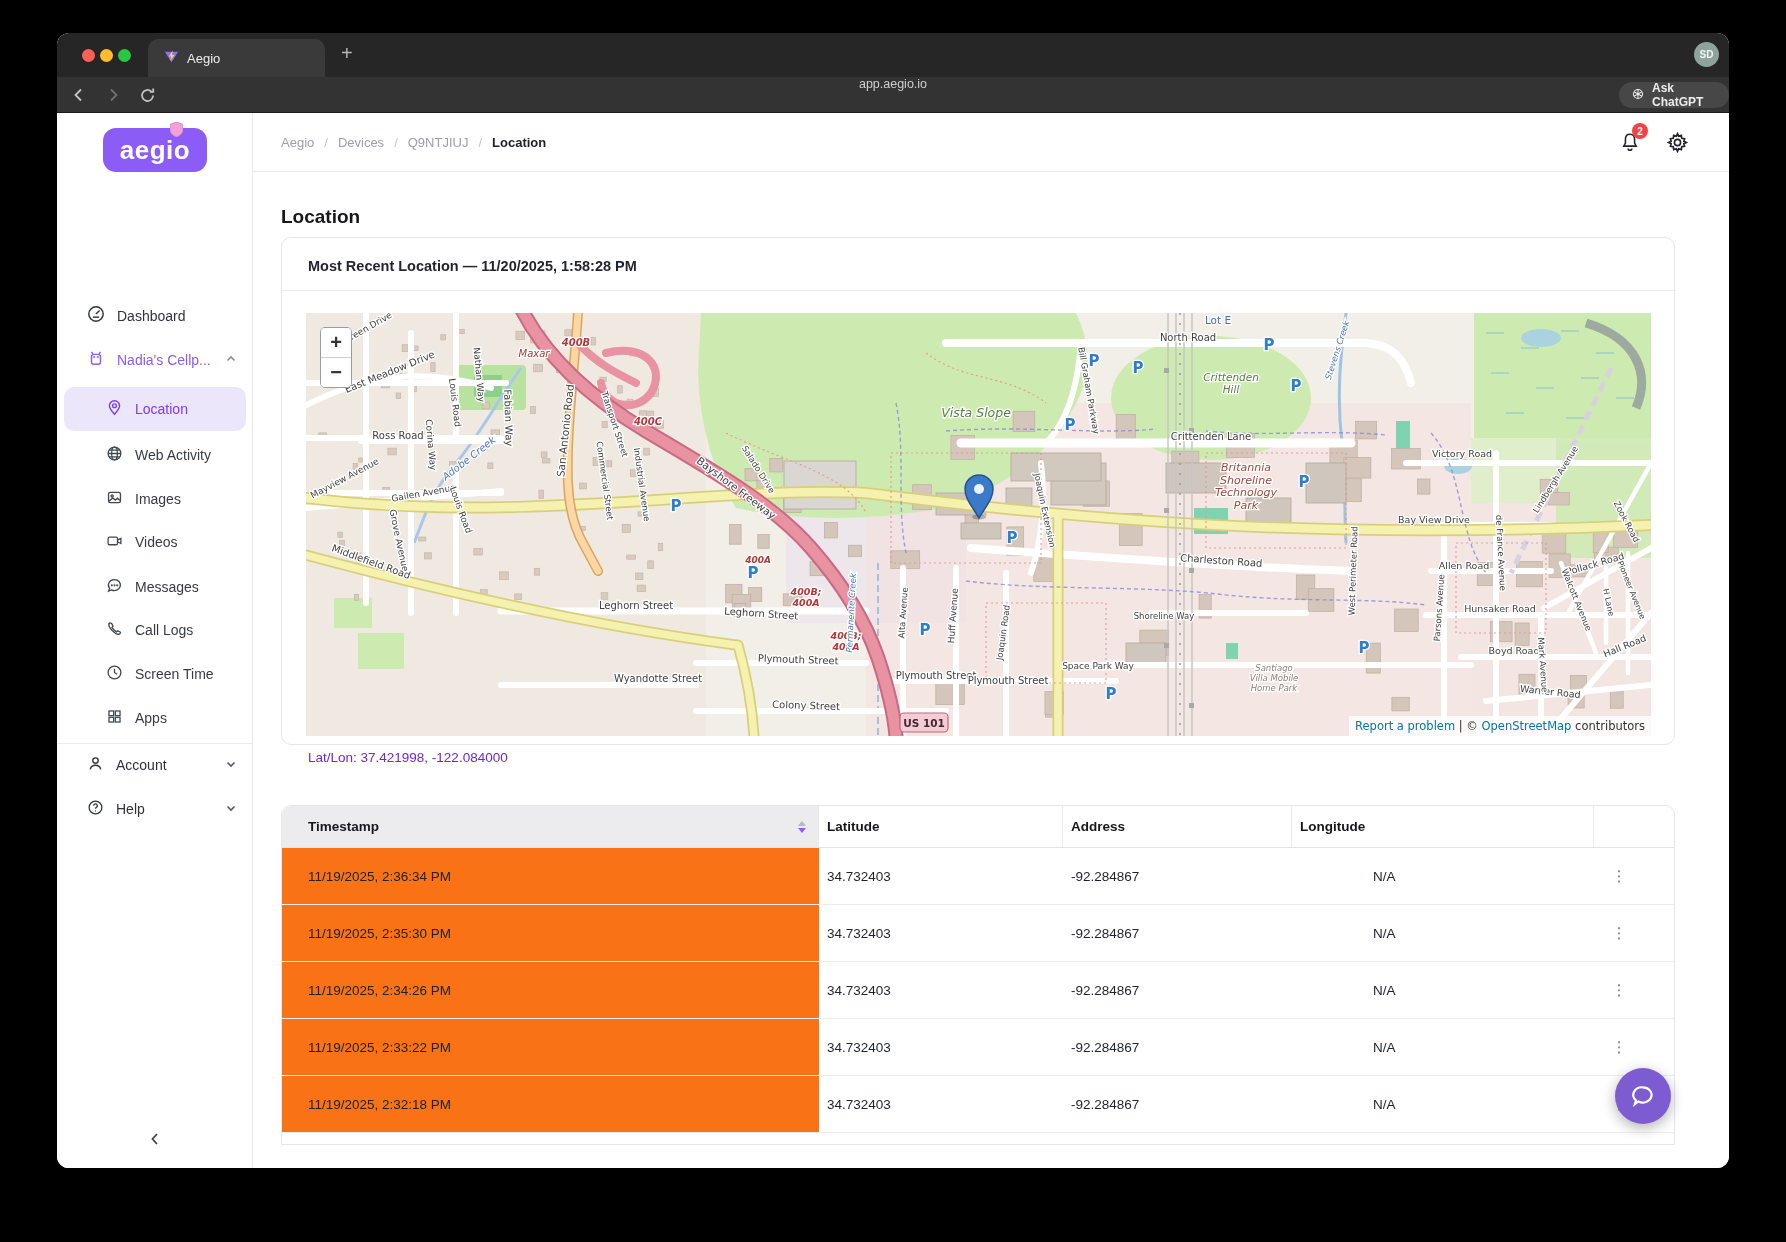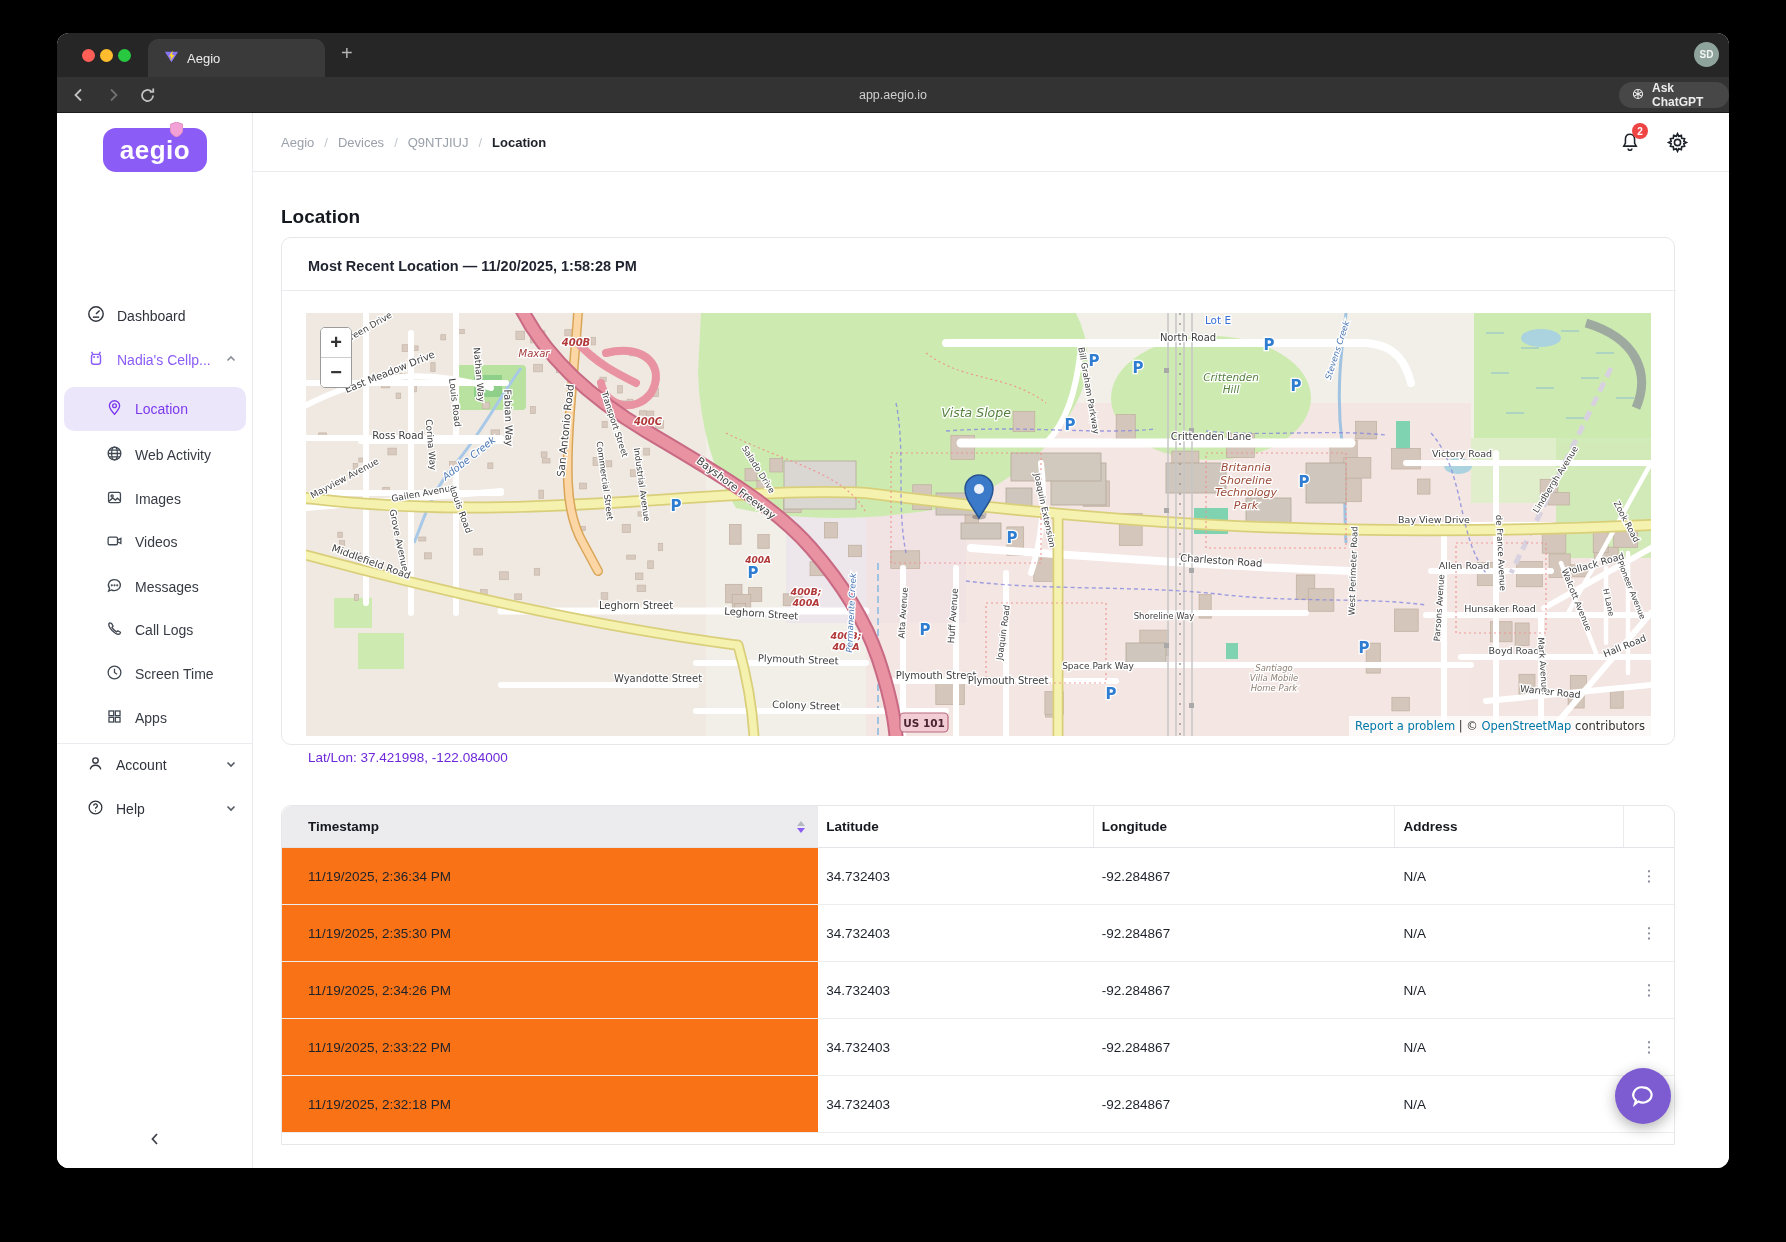--- a/index.html
+++ b/index.html
@@ -12,21 +12,21 @@
   .tabstrip{left:0;top:0;width:100%;height:44px;background:#262626;}
   .tl{width:13px;height:13px;border-radius:50%;top:16px;}
   .tab{left:91px;top:6px;width:177px;height:38px;background:#3a3a3a;border-radius:10px 10px 0 0;
     display:flex;align-items:center;gap:8px;padding-left:16px;box-sizing:border-box;}
   .tab-title{color:#ededed;font-size:13px;}
   .newtab{left:284px;top:10px;color:#b5b5b5;font-size:20px;line-height:20px;cursor:default;}
   .avatar{left:1637px;top:9px;width:25px;height:25px;border-radius:50%;background:#8da39c;
     color:#f2f5f4;font-size:10px;font-weight:bold;display:flex;align-items:center;justify-content:center;}
   .navbar{left:0;top:44px;width:100%;height:36px;background:#333333;border-bottom:1px solid #1c1c1c;box-sizing:border-box;}
   .navbtn{top:6px;width:24px;height:24px;color:#c2c2c2;font-size:17px;display:flex;align-items:center;justify-content:center;}
-  .url{left:0;top:0;width:100%;height:36px;display:flex;align-items:center;justify-content:center;
+  .url{left:0;top:0;width:100%;height:36px;display:flex;justify-content:center;
     color:#cfcfcf;font-size:12.5px;}
   .askgpt{left:1562px;top:5px;height:26px;padding:0 12px;background:#474747;border-radius:13px;
     display:flex;align-items:center;gap:7px;color:#ececec;font-size:12px;font-weight:bold;}
   
   .app{left:0;top:80px;width:1672px;height:1055px;background:#fff;}
   .sidebar{left:0;top:0;width:196px;height:1055px;background:#fff;border-right:1px solid #ebebef;box-sizing:border-box;}
   .logo{left:46px;top:15px;width:104px;height:44px;background:#8b5cf6;border-radius:13px;
     display:flex;align-items:center;justify-content:center;color:#fff;font-size:26px;font-weight:bold;letter-spacing:.5px;}
   .sb-item{display:flex;align-items:center;gap:12px;font-size:14px;color:#2e333b;}
   .sb-item svg{flex:0 0 auto;}
@@ -53,21 +53,21 @@
     font-family:"DejaVu Sans",sans-serif;}
   .attrib a{color:#0078a8;text-decoration:none;}
   
   .tbl-head{display:flex;height:42px;border-bottom:1px solid #e4e4e8;box-sizing:border-box;background:#fff;
     border-radius:10px 10px 0 0;overflow:hidden;}
   .th{display:flex;align-items:center;font-size:13.5px;font-weight:bold;color:#15181e;box-sizing:border-box;
     border-right:1px solid #ebebee;}
   .trow{display:flex;height:57px;border-bottom:1px solid #ededf0;box-sizing:border-box;background:#fff;}
   .td{display:flex;align-items:center;font-size:13.5px;color:#1d222b;box-sizing:border-box;}
   .c-ts{width:537px;padding-left:26px;}
-  .c-lat{width:276px;padding-left:8px;}
+  .c-lat{width:244px;padding-left:8px;}
   .c-lon{width:302px;padding-left:8px;}
   .c-adr{width:229px;padding-left:8px;}
   .c-act{width:50px;justify-content:center;}
   .ts-bg{background:#f97316;text-align:right;}
   .th.c-ts{background:#ececef;justify-content:space-between;padding-right:12px;}
   .sorter{display:flex;flex-direction:column;gap:2px;align-items:center;}
   .tri-up{width:0;height:0;border-left:4px solid transparent;border-right:4px solid transparent;border-bottom:5px solid #b4b8c2;}
   .tri-dn{width:0;height:0;border-left:4px solid transparent;border-right:4px solid transparent;border-top:5px solid #8b5cf6;}
   .kebab{color:#6b7280;font-size:15px;}
   
@@ -686,25 +686,25 @@
           <div class="th c-ts">
             <span>Timestamp</span>
             <span class="sorter">
                   <span class="tri-up"></span>
                   <span class="tri-dn"></span>
                 </span>
           </div>
           <div class="th c-lat">
                 <span>Latitude</span>
               </div>
+          <div class="th c-adr">
+                <span>Address</span>
+              </div>
           <div class="th c-lon">
                 <span>Longitude</span>
-              </div>
-          <div class="th c-adr">
-                <span>Address</span>
               </div>
           <div class="th c-act" style="border-right:none"></div>
         </div>
         <div id="table-body">
         <div class="trow">
           <div class="td c-ts ts-bg">11/19/2025, 2:36:34 PM</div>
           <div class="td c-lat">34.732403</div>
           <div class="td c-lon">-92.284867</div>
           <div class="td c-adr">N/A</div>
           <div class="td c-act">

